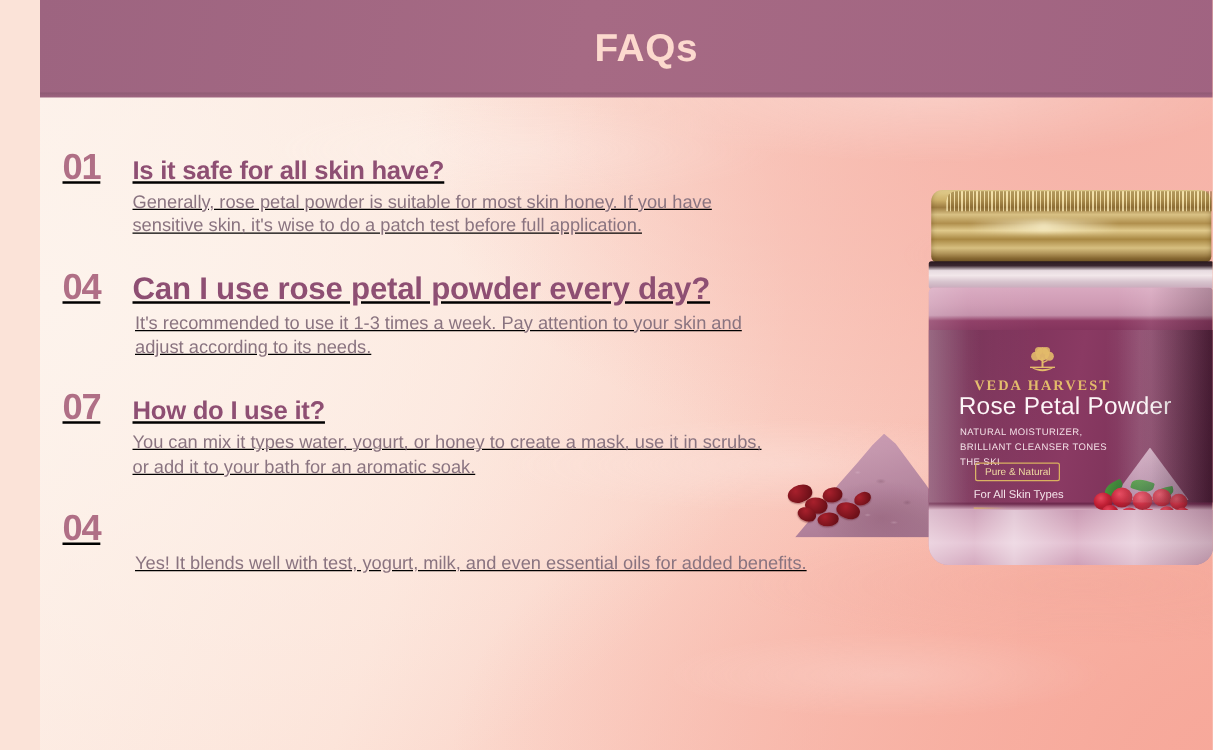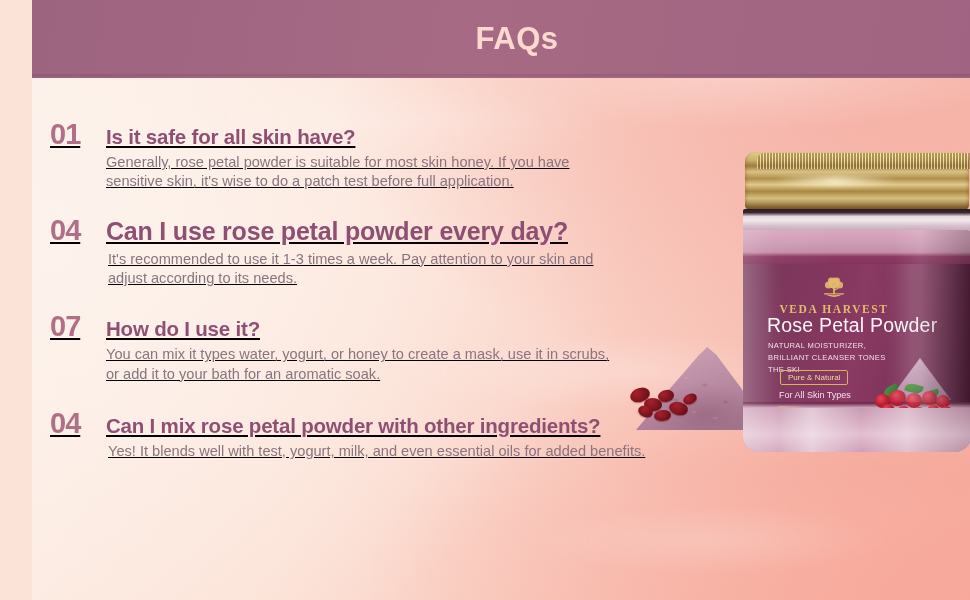--- a/index.html
+++ b/index.html
@@ -278,21 +278,20 @@
       <div class="faq-head">
         <span class="faq-num">07</span>
         <span class="faq-q">How do I use it?</span>
       </div>
       <div class="faq-a">You can mix it types water, yogurt, or honey to create a mask, use it in scrubs, or add it to your bath for an aromatic soak.</div>
     </div>
 
     <div class="faq-item" id="item-3">
       <div class="faq-head">
         <span class="faq-num">04</span>
-        <span class="faq-q">Can I mix rose petal powder with other ingredients?</span>
       </div>
       <div class="faq-a">Yes! It blends well with test, yogurt, milk, and even essential oils for added benefits.</div>
     </div>
 
   </div>
 
   <div id="powder-scene">
     <div id="powder-pile"></div>
     <div id="powder-texture"></div>
     <div class="petal" style="left:2px;  top:70px; width:20px; height:14px; transform:rotate(-14deg);"></div>

